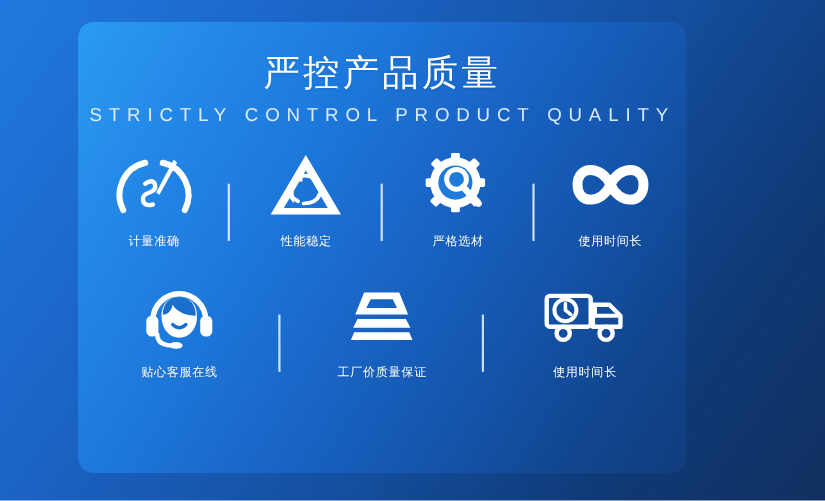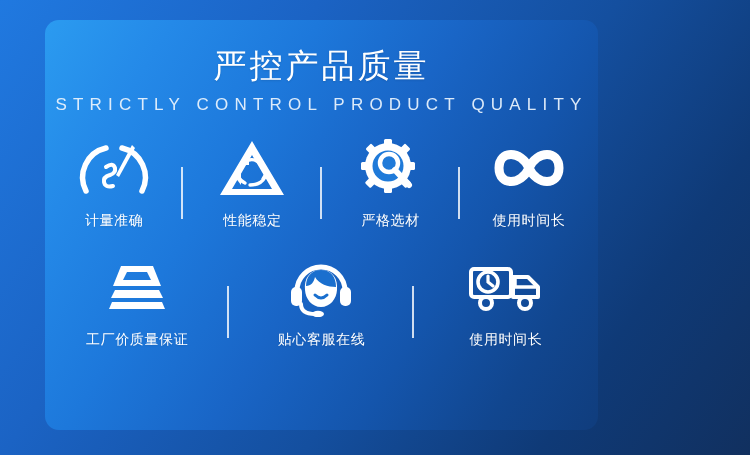--- a/index.html
+++ b/index.html
@@ -13,20 +13,21 @@
   body {
     font-family: "Liberation Sans", "DejaVu Sans", sans-serif;
     background: linear-gradient(125deg, #2079e0 0%, #1b63c4 30%, #144f9f 58%, #0f3a77 80%, #11305f 100%);
   }
 
   #banner {
     position: relative;
     width: 618px;
     height: 455px;
     padding: 20px 20px 25px 45px;
+    margin-left: 26px;
   }
 
   #inner-panel {
     position: relative;
     width: 100%;
     height: 100%;
     border-radius: 14px;
     background: linear-gradient(122deg,
         #2b9bf0 0%,
         #2489e8 16%,
@@ -98,21 +99,21 @@
     display: flex;
     align-items: center;
     justify-content: center;
   }
 
   .icon-box svg { display: block; }
 
   .feature-label {
     margin-top: 11px;
     color: #ffffff;
-    font-size: 14px;
+    font-size: 11px;
     line-height: 20px;
     letter-spacing: 0.6px;
     white-space: nowrap;
     text-shadow: 0 1px 2px rgba(0,0,0,0.10);
   }
 </style>
 </head>
 <body>
 
 <div id="banner">
@@ -186,47 +187,47 @@
         <div class="feature-label">使用时间长</div>
 
       </div>
 
     </div>
 
     <div class="feature-row" id="row-2">
 
       <div class="feature-cell">
         <div class="icon-box">
-          <svg width="68" height="50" viewBox="0 0 68 50">
-            <path d="M18 4 L50 4 L58 24 L10 24 Z M24 10 L44 10 L48 18 L20 18 Z" fill="#ffffff" fill-rule="evenodd"></path>
-            <path d="M12 28 L56 28 L60 36 L8 36 Z" fill="#ffffff"></path>
-            <path d="M9 40 L59 40 L62 47 L6 47 Z" fill="#ffffff"></path>
-          </svg>
-        </div>
-        <div class="feature-label">工厂价质量保证</div>
-        <div class="divider"></div>
-      </div>
-
-      <div class="feature-cell">
-        <div class="icon-box">
           <svg width="64" height="60" viewBox="0 0 64 60">
             <path d="M8 34 A24 24 0 0 1 56 34" stroke="#ffffff" stroke-width="5" fill="none" stroke-linecap="round"></path>
             <rect x="2" y="30" width="11" height="19" rx="5" fill="#ffffff"></rect>
             <rect x="51" y="30" width="11" height="19" rx="5" fill="#ffffff"></rect>
             <path d="M32 13 C20 13 15 22 16 33 C16.5 42 23 50 32 50 C41 50 47.5 42 48 33 C49 22 44 13 32 13 Z" fill="#ffffff"></path>
             <path d="M32 13 C22 13 17 20 17 29 C22 29 25 25 26 20 C30 27 39 30 47 30 C47 20 42 13 32 13 Z" fill="#1a6fce"></path>
             <path d="M26 38 q6 6 12 0" stroke="#1a6fce" stroke-width="3" fill="none" stroke-linecap="round"></path>
             <path d="M12 47 q0 10 14 10" stroke="#ffffff" stroke-width="4" fill="none" stroke-linecap="round"></path>
             <ellipse cx="29" cy="57" rx="6" ry="3.2" fill="#ffffff"></ellipse>
           </svg>
         </div>
         <div class="feature-label">贴心客服在线</div>
         <div class="divider"></div>
       </div>
 
+      <div class="feature-cell">
+        <div class="icon-box">
+          <svg width="68" height="50" viewBox="0 0 68 50">
+            <path d="M18 4 L50 4 L58 24 L10 24 Z M24 10 L44 10 L48 18 L20 18 Z" fill="#ffffff" fill-rule="evenodd"></path>
+            <path d="M12 28 L56 28 L60 36 L8 36 Z" fill="#ffffff"></path>
+            <path d="M9 40 L59 40 L62 47 L6 47 Z" fill="#ffffff"></path>
+          </svg>
+        </div>
+        <div class="feature-label">工厂价质量保证</div>
+        <div class="divider"></div>
+      </div>
+
 
       <div class="feature-cell">
         <div class="icon-box">
           <svg width="76" height="52" viewBox="0 0 76 52">
             <rect x="3" y="8" width="40" height="28" rx="3" stroke="#ffffff" stroke-width="4" fill="none"></rect>
             <path d="M45 16 L60 16 L70 26 L70 36 L45 36 Z" stroke="#ffffff" stroke-width="4" fill="none" stroke-linejoin="round"></path>
             <path d="M47 18 L47 26 L68 26" stroke="#ffffff" stroke-width="3.5" fill="none"></path>
             <circle cx="18" cy="42" r="6" stroke="#ffffff" stroke-width="4" fill="none"></circle>
             <circle cx="57" cy="42" r="6" stroke="#ffffff" stroke-width="4" fill="none"></circle>
             <circle cx="20" cy="21" r="10" stroke="#ffffff" stroke-width="3.6" fill="none"></circle>

